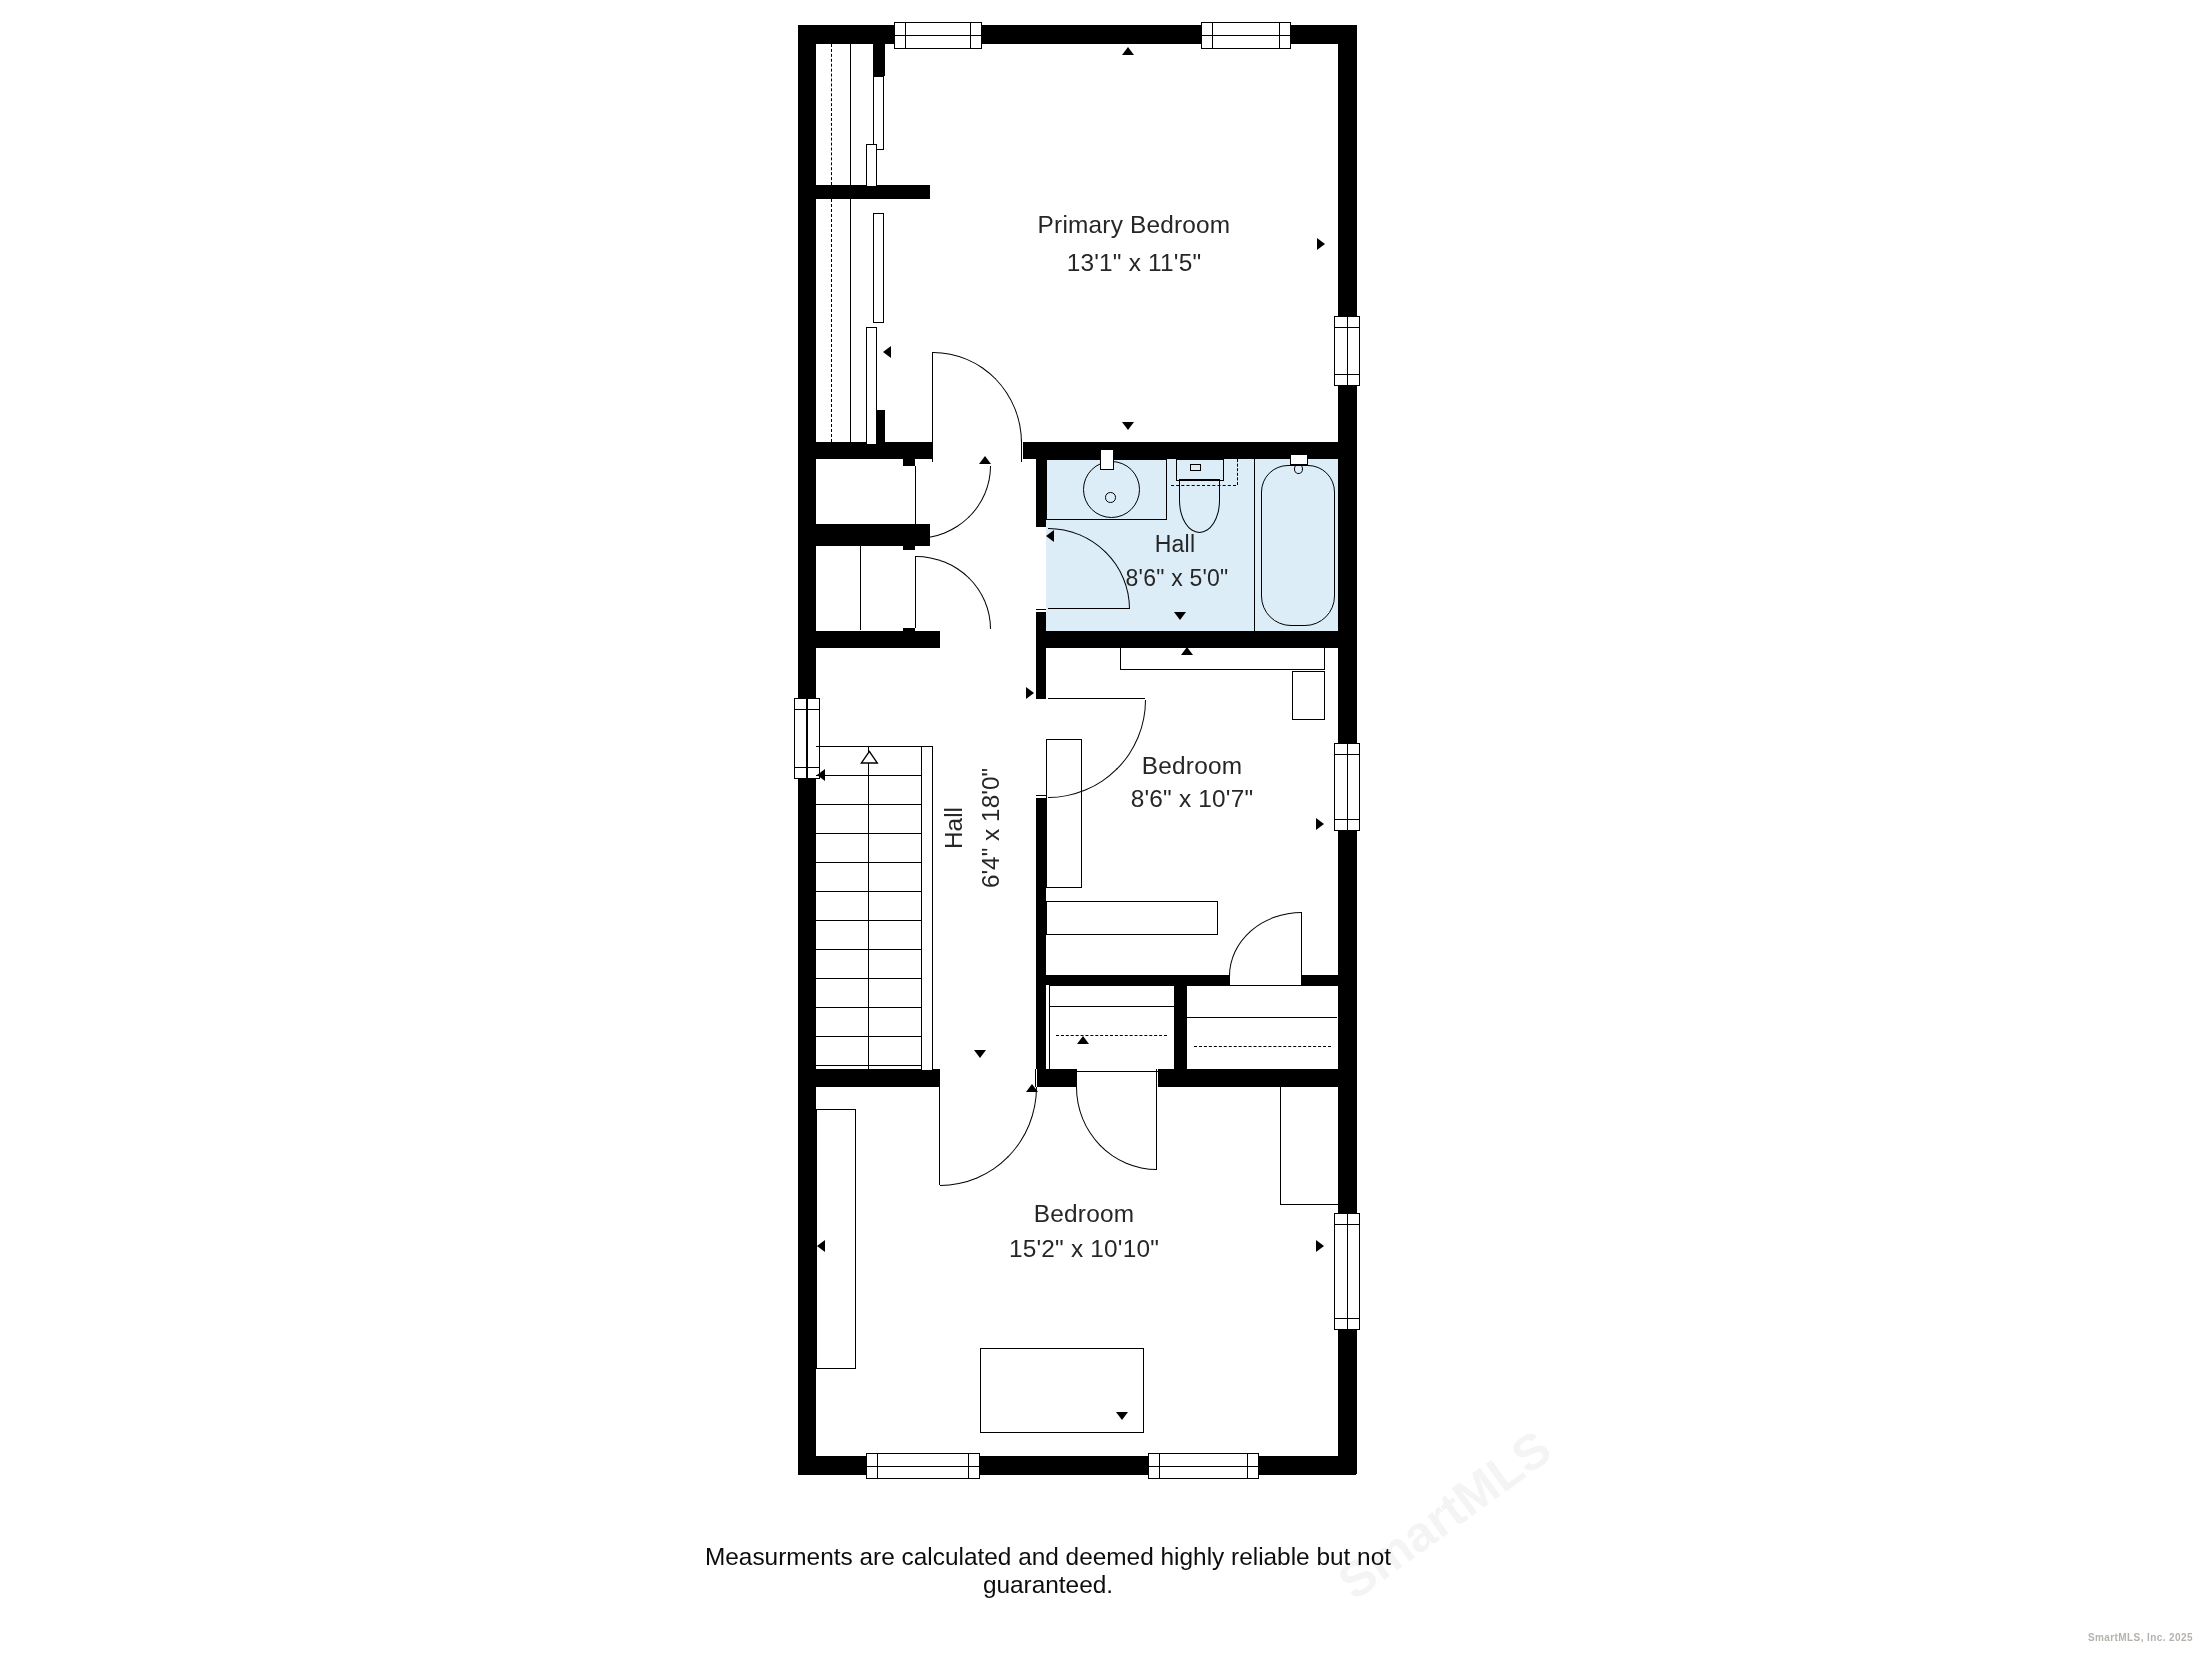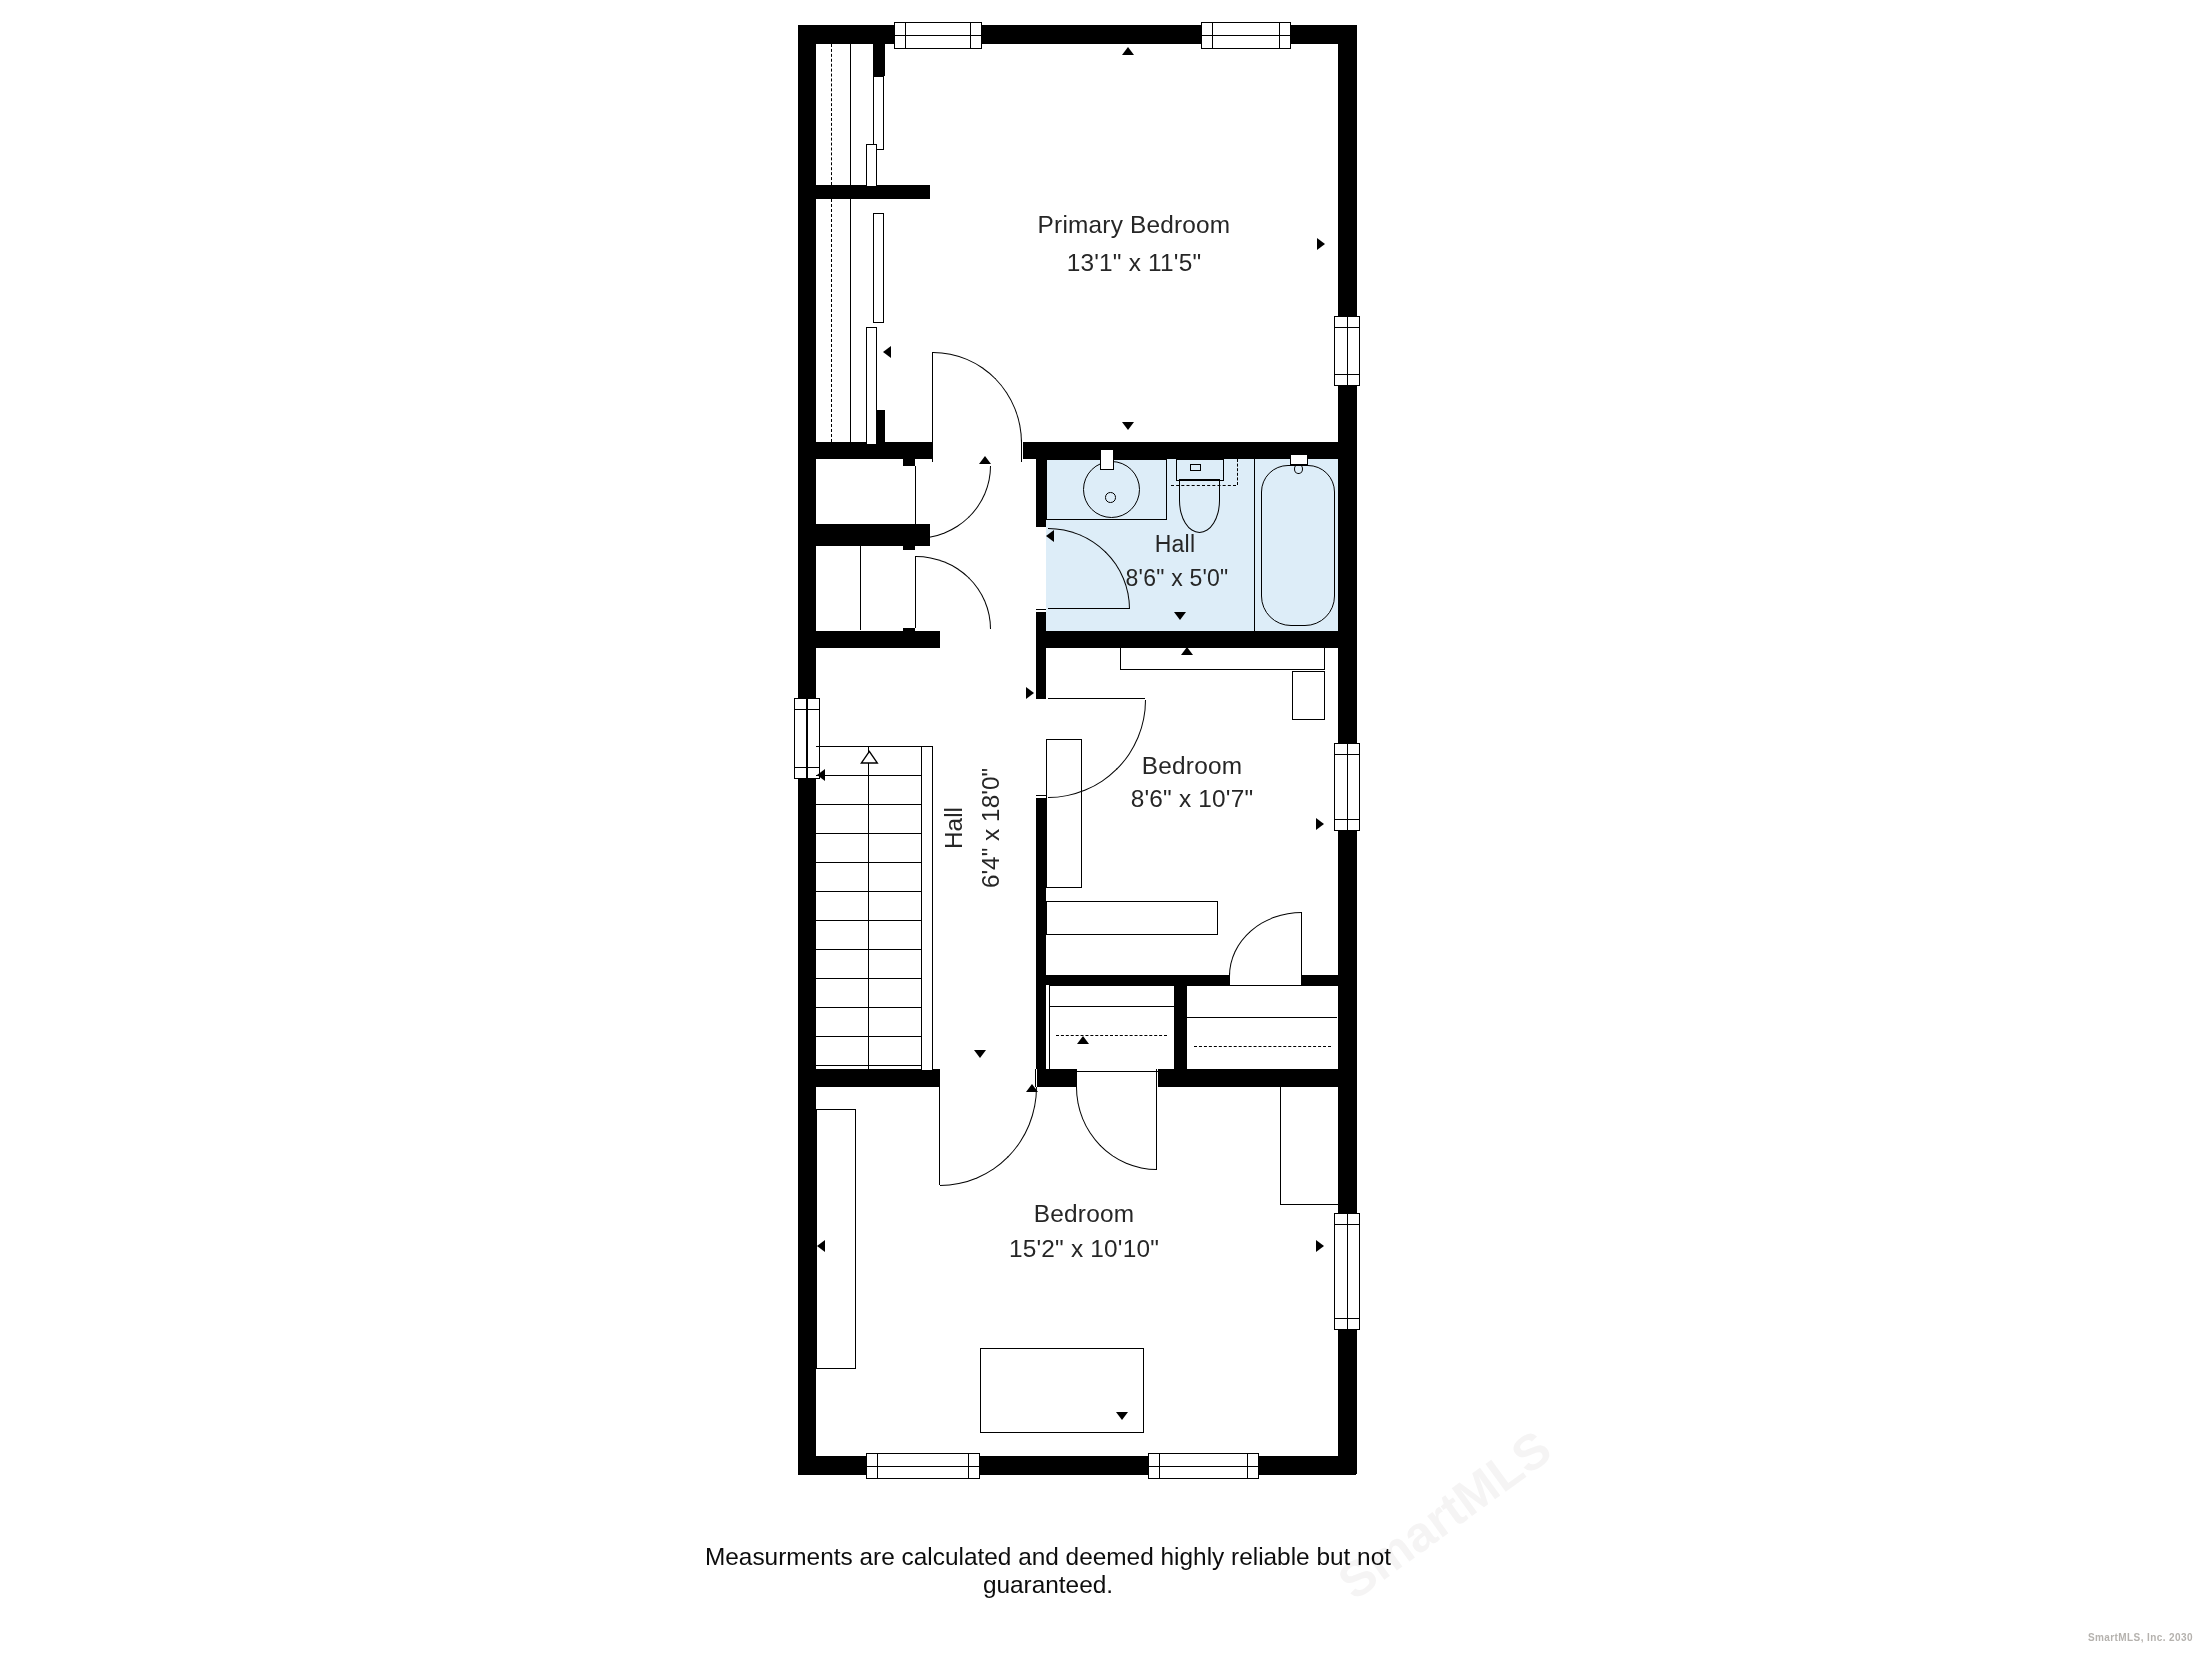--- a/index.html
+++ b/index.html
@@ -210,14 +210,14 @@
 
   <div class="lab" style="left:394px;top:741px">Bedroom</div>
   <div class="lab" style="left:394px;top:774px">8'6" x 10'7"</div>
 
   <div class="lab" style="left:286px;top:1189px">Bedroom</div>
   <div class="lab" style="left:286px;top:1224px">15'2" x 10'10"</div>
 </div>
 
 <div id="diag-wm">SmartMLS</div>
 <div id="footer-text">Measurments are calculated and deemed highly reliable but not guaranteed.</div>
-<div id="credit">SmartMLS, Inc.  2030</div>
+<div id="credit">SmartMLS, Inc.  2025</div>
 
 
 </body></html>

